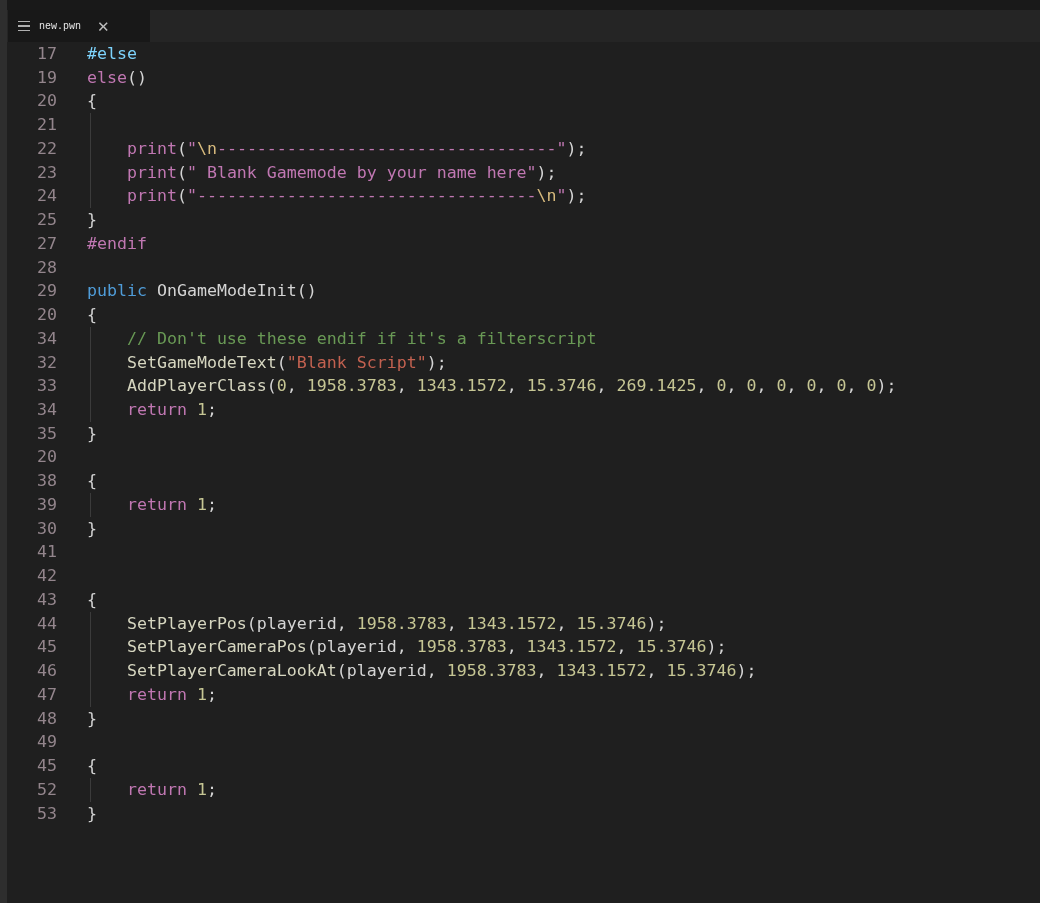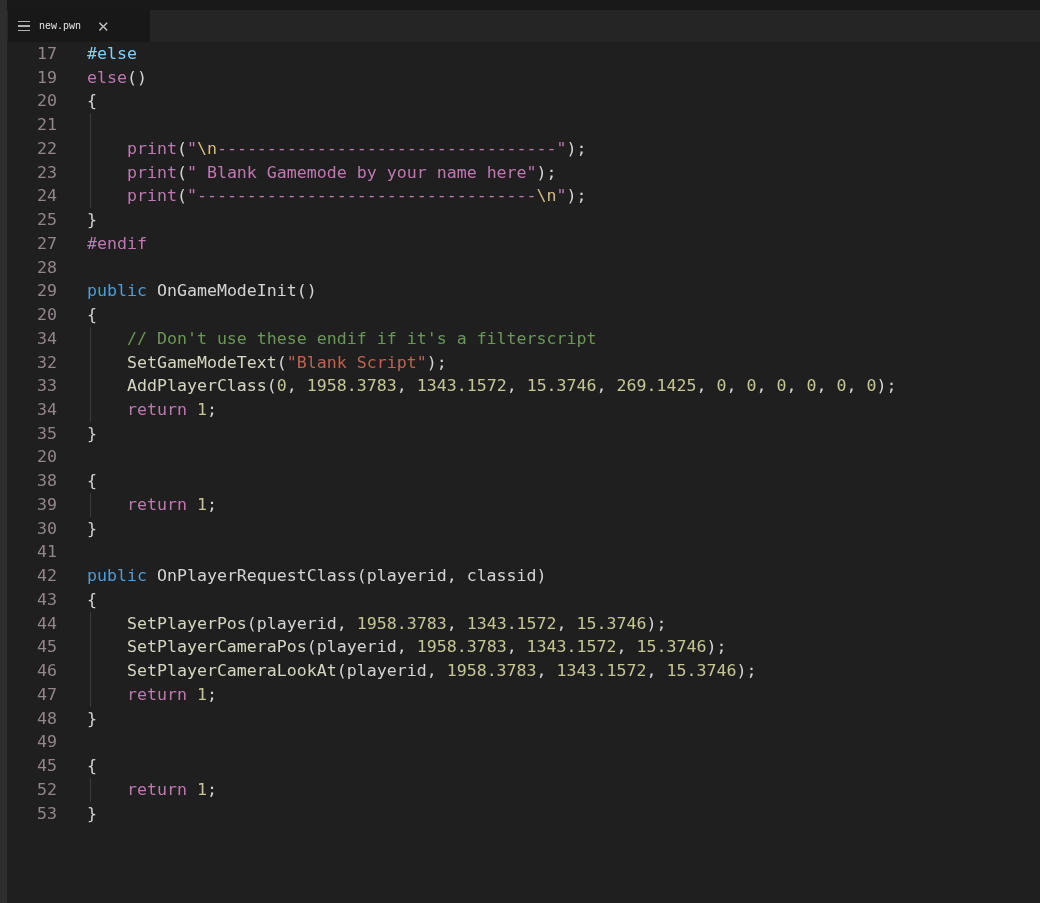--- a/index.html
+++ b/index.html
@@ -94,21 +94,21 @@
         <div class="code-line"><span class="ln">34</span><span class="guide" style="background: rgb(59, 59, 59);"></span><span class="code-text"><span style="color: rgb(212, 212, 212);">    </span><span style="color: rgb(105, 153, 85);">// Don't use these endif if it's a filterscript</span></span></div>
         <div class="code-line"><span class="ln">32</span><span class="guide" style="background: rgb(59, 59, 59);"></span><span class="code-text"><span style="color: rgb(212, 212, 212);">    </span><span style="color: rgb(214, 214, 192);">SetGameModeText</span><span style="color: rgb(212, 212, 212);">(</span><span style="color: rgb(194, 97, 80);">"Blank Script"</span><span style="color: rgb(212, 212, 212);">);</span></span></div>
         <div class="code-line"><span class="ln">33</span><span class="guide" style="background: rgb(59, 59, 59);"></span><span class="code-text"><span style="color: rgb(212, 212, 212);">    </span><span style="color: rgb(214, 214, 192);">AddPlayerClass</span><span style="color: rgb(212, 212, 212);">(</span><span style="color: rgb(198, 198, 148);">0</span><span style="color: rgb(212, 212, 212);">, </span><span style="color: rgb(198, 198, 148);">1958.3783</span><span style="color: rgb(212, 212, 212);">, </span><span style="color: rgb(198, 198, 148);">1343.1572</span><span style="color: rgb(212, 212, 212);">, </span><span style="color: rgb(198, 198, 148);">15.3746</span><span style="color: rgb(212, 212, 212);">, </span><span style="color: rgb(198, 198, 148);">269.1425</span><span style="color: rgb(212, 212, 212);">, </span><span style="color: rgb(198, 198, 148);">0</span><span style="color: rgb(212, 212, 212);">, </span><span style="color: rgb(198, 198, 148);">0</span><span style="color: rgb(212, 212, 212);">, </span><span style="color: rgb(198, 198, 148);">0</span><span style="color: rgb(212, 212, 212);">, </span><span style="color: rgb(198, 198, 148);">0</span><span style="color: rgb(212, 212, 212);">, </span><span style="color: rgb(198, 198, 148);">0</span><span style="color: rgb(212, 212, 212);">, </span><span style="color: rgb(198, 198, 148);">0</span><span style="color: rgb(212, 212, 212);">);</span></span></div>
         <div class="code-line"><span class="ln">34</span><span class="guide" style="background: rgb(59, 59, 59);"></span><span class="code-text"><span style="color: rgb(212, 212, 212);">    </span><span style="color: rgb(192, 119, 178);">return</span><span style="color: rgb(212, 212, 212);"> </span><span style="color: rgb(198, 198, 148);">1</span><span style="color: rgb(212, 212, 212);">;</span></span></div>
         <div class="code-line"><span class="ln">35</span><span class="code-text"><span style="color: rgb(212, 212, 212);">}</span></span></div>
         <div class="code-line"><span class="ln">20</span></div>
         <div class="code-line"><span class="ln">38</span><span class="code-text"><span style="color: rgb(212, 212, 212);">{</span></span></div>
         <div class="code-line"><span class="ln">39</span><span class="guide" style="background: rgb(59, 59, 59);"></span><span class="code-text"><span style="color: rgb(212, 212, 212);">    </span><span style="color: rgb(192, 119, 178);">return</span><span style="color: rgb(212, 212, 212);"> </span><span style="color: rgb(198, 198, 148);">1</span><span style="color: rgb(212, 212, 212);">;</span></span></div>
         <div class="code-line"><span class="ln">30</span><span class="code-text"><span style="color: rgb(212, 212, 212);">}</span></span></div>
         <div class="code-line"><span class="ln">41</span><span class="code-text"></span></div>
-        <div class="code-line"><span class="ln">42</span><span class="code-text"><span style="color: rgb(79, 156, 216);">public</span><span style="color: rgb(212, 212, 212);"> OnPlayerRequestClass(playerid, classid)</span></span></div>
+        <div class="code-line"><span class="ln">42</span></div>
         <div class="code-line"><span class="ln">43</span><span class="code-text"><span style="color: rgb(212, 212, 212);">{</span></span></div>
         <div class="code-line"><span class="ln">44</span><span class="guide" style="background: rgb(59, 59, 59);"></span><span class="code-text"><span style="color: rgb(212, 212, 212);">    </span><span style="color: rgb(214, 214, 192);">SetPlayerPos</span><span style="color: rgb(212, 212, 212);">(playerid, </span><span style="color: rgb(198, 198, 148);">1958.3783</span><span style="color: rgb(212, 212, 212);">, </span><span style="color: rgb(198, 198, 148);">1343.1572</span><span style="color: rgb(212, 212, 212);">, </span><span style="color: rgb(198, 198, 148);">15.3746</span><span style="color: rgb(212, 212, 212);">);</span></span></div>
         <div class="code-line"><span class="ln">45</span><span class="guide" style="background: rgb(59, 59, 59);"></span><span class="code-text"><span style="color: rgb(212, 212, 212);">    </span><span style="color: rgb(214, 214, 192);">SetPlayerCameraPos</span><span style="color: rgb(212, 212, 212);">(playerid, </span><span style="color: rgb(198, 198, 148);">1958.3783</span><span style="color: rgb(212, 212, 212);">, </span><span style="color: rgb(198, 198, 148);">1343.1572</span><span style="color: rgb(212, 212, 212);">, </span><span style="color: rgb(198, 198, 148);">15.3746</span><span style="color: rgb(212, 212, 212);">);</span></span></div>
         <div class="code-line"><span class="ln">46</span><span class="guide" style="background: rgb(59, 59, 59);"></span><span class="code-text"><span style="color: rgb(212, 212, 212);">    </span><span style="color: rgb(214, 214, 192);">SetPlayerCameraLookAt</span><span style="color: rgb(212, 212, 212);">(playerid, </span><span style="color: rgb(198, 198, 148);">1958.3783</span><span style="color: rgb(212, 212, 212);">, </span><span style="color: rgb(198, 198, 148);">1343.1572</span><span style="color: rgb(212, 212, 212);">, </span><span style="color: rgb(198, 198, 148);">15.3746</span><span style="color: rgb(212, 212, 212);">);</span></span></div>
         <div class="code-line"><span class="ln">47</span><span class="guide" style="background: rgb(59, 59, 59);"></span><span class="code-text"><span style="color: rgb(212, 212, 212);">    </span><span style="color: rgb(192, 119, 178);">return</span><span style="color: rgb(212, 212, 212);"> </span><span style="color: rgb(198, 198, 148);">1</span><span style="color: rgb(212, 212, 212);">;</span></span></div>
         <div class="code-line"><span class="ln">48</span><span class="code-text"><span style="color: rgb(212, 212, 212);">}</span></span></div>
         <div class="code-line"><span class="ln">49</span><span class="code-text"></span></div>
         <div class="code-line"><span class="ln">45</span><span class="code-text"><span style="color: rgb(212, 212, 212);">{</span></span></div>
         <div class="code-line"><span class="ln">52</span><span class="guide" style="background: rgb(59, 59, 59);"></span><span class="code-text"><span style="color: rgb(212, 212, 212);">    </span><span style="color: rgb(192, 119, 178);">return</span><span style="color: rgb(212, 212, 212);"> </span><span style="color: rgb(198, 198, 148);">1</span><span style="color: rgb(212, 212, 212);">;</span></span></div>
         <div class="code-line"><span class="ln">53</span><span class="code-text"><span style="color: rgb(212, 212, 212);">}</span></span></div>

